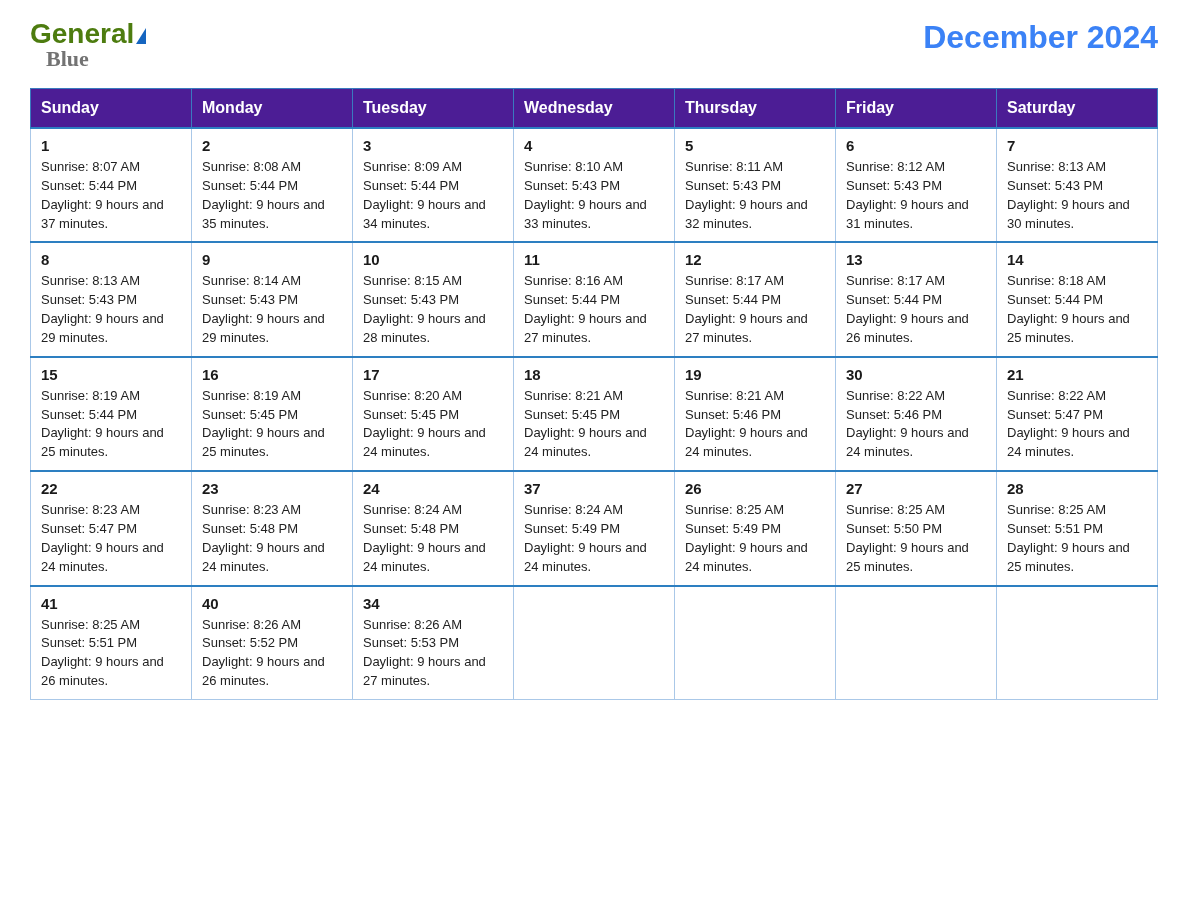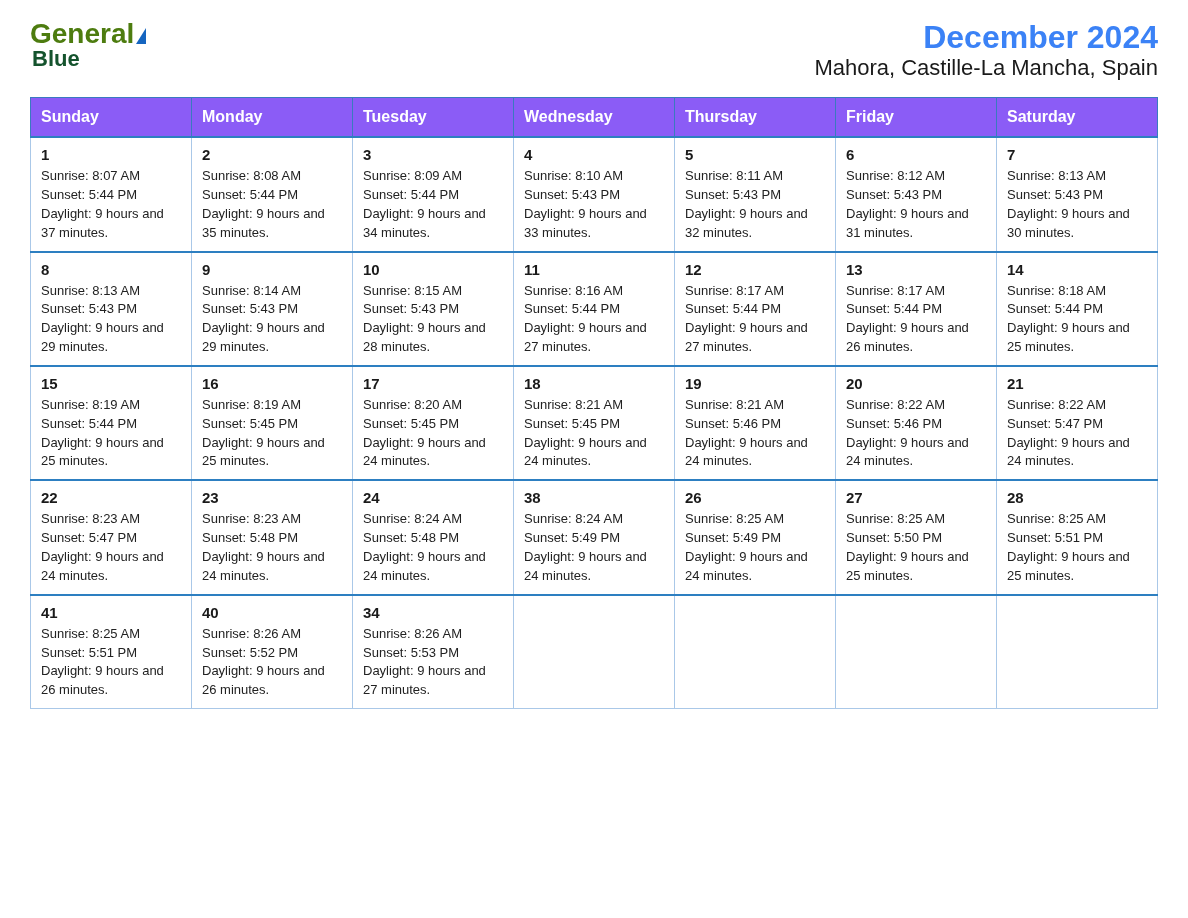--- a/index.html
+++ b/index.html
@@ -32,24 +32,25 @@
       display: inline-block;
       width: 0;
       height: 0;
       border-left: 10px solid transparent;
       border-bottom: 16px solid #1565c0;
       margin-left: 2px;
       vertical-align: middle;
     }
     .logo-sub {
       font-size: 22px;
-      color: #14532d;
+      color: #737373;
       font-weight: bold;
       margin-top: -2px;
-      margin-left: 2px;
+      margin-left: 16px;
+      font-family: Liberation Serif, serif;
     }
     .title-block {
       text-align: right;
     }
     .title-block h1 {
       font-size: 32px;
       font-weight: bold;
       color: #3b82f6;
       line-height: 1.1;
     }
@@ -57,21 +58,21 @@
       font-size: 22px;
       font-weight: normal;
       color: #1a1a1a;
     }
     .calendar {
       width: 100%;
       border-collapse: collapse;
       border: 1px solid #3a7abf;
     }
     .calendar th {
-      background-color: #8b5cf6;
+      background-color: #4c1d95;
       color: #fff;
       font-size: 16px;
       font-weight: bold;
       padding: 10px 10px;
       text-align: left;
       border: 1px solid #3a7abf;
     }
     .calendar td {
       vertical-align: top;
       padding: 8px 10px;
@@ -107,21 +108,20 @@
 
 <div class="header">
   <div class="logo">
     <div class="logo-text">
       <span class="logo-general">General</span><span class="logo-triangle"></span>
     </div>
     <div class="logo-sub">Blue</div>
   </div>
   <div class="title-block">
     <h1>December 2024</h1>
-    <h2>Mahora, Castille-La Mancha, Spain</h2>
   </div>
 </div>
 
 <table class="calendar">
   <thead>
     <tr>
       <th>Sunday</th>
       <th>Monday</th>
       <th>Tuesday</th>
       <th>Wednesday</th>
@@ -206,21 +206,21 @@
       </td>
         <td>
         <span class="day-num">18</span>
         <span class="day-info">Sunrise: 8:21 AM<br>Sunset: 5:45 PM<br>Daylight: 9 hours and 24 minutes.</span>
       </td>
         <td>
         <span class="day-num">19</span>
         <span class="day-info">Sunrise: 8:21 AM<br>Sunset: 5:46 PM<br>Daylight: 9 hours and 24 minutes.</span>
       </td>
         <td>
-        <span class="day-num">20</span>
+        <span class="day-num">30</span>
         <span class="day-info">Sunrise: 8:22 AM<br>Sunset: 5:46 PM<br>Daylight: 9 hours and 24 minutes.</span>
       </td>
         <td>
         <span class="day-num">21</span>
         <span class="day-info">Sunrise: 8:22 AM<br>Sunset: 5:47 PM<br>Daylight: 9 hours and 24 minutes.</span>
       </td>
       </tr>
       <tr class="week-row">
         <td>
         <span class="day-num">22</span>
@@ -228,21 +228,21 @@
       </td>
         <td>
         <span class="day-num">23</span>
         <span class="day-info">Sunrise: 8:23 AM<br>Sunset: 5:48 PM<br>Daylight: 9 hours and 24 minutes.</span>
       </td>
         <td>
         <span class="day-num">24</span>
         <span class="day-info">Sunrise: 8:24 AM<br>Sunset: 5:48 PM<br>Daylight: 9 hours and 24 minutes.</span>
       </td>
         <td>
-        <span class="day-num">38</span>
+        <span class="day-num">37</span>
         <span class="day-info">Sunrise: 8:24 AM<br>Sunset: 5:49 PM<br>Daylight: 9 hours and 24 minutes.</span>
       </td>
         <td>
         <span class="day-num">26</span>
         <span class="day-info">Sunrise: 8:25 AM<br>Sunset: 5:49 PM<br>Daylight: 9 hours and 24 minutes.</span>
       </td>
         <td>
         <span class="day-num">27</span>
         <span class="day-info">Sunrise: 8:25 AM<br>Sunset: 5:50 PM<br>Daylight: 9 hours and 25 minutes.</span>
       </td>

